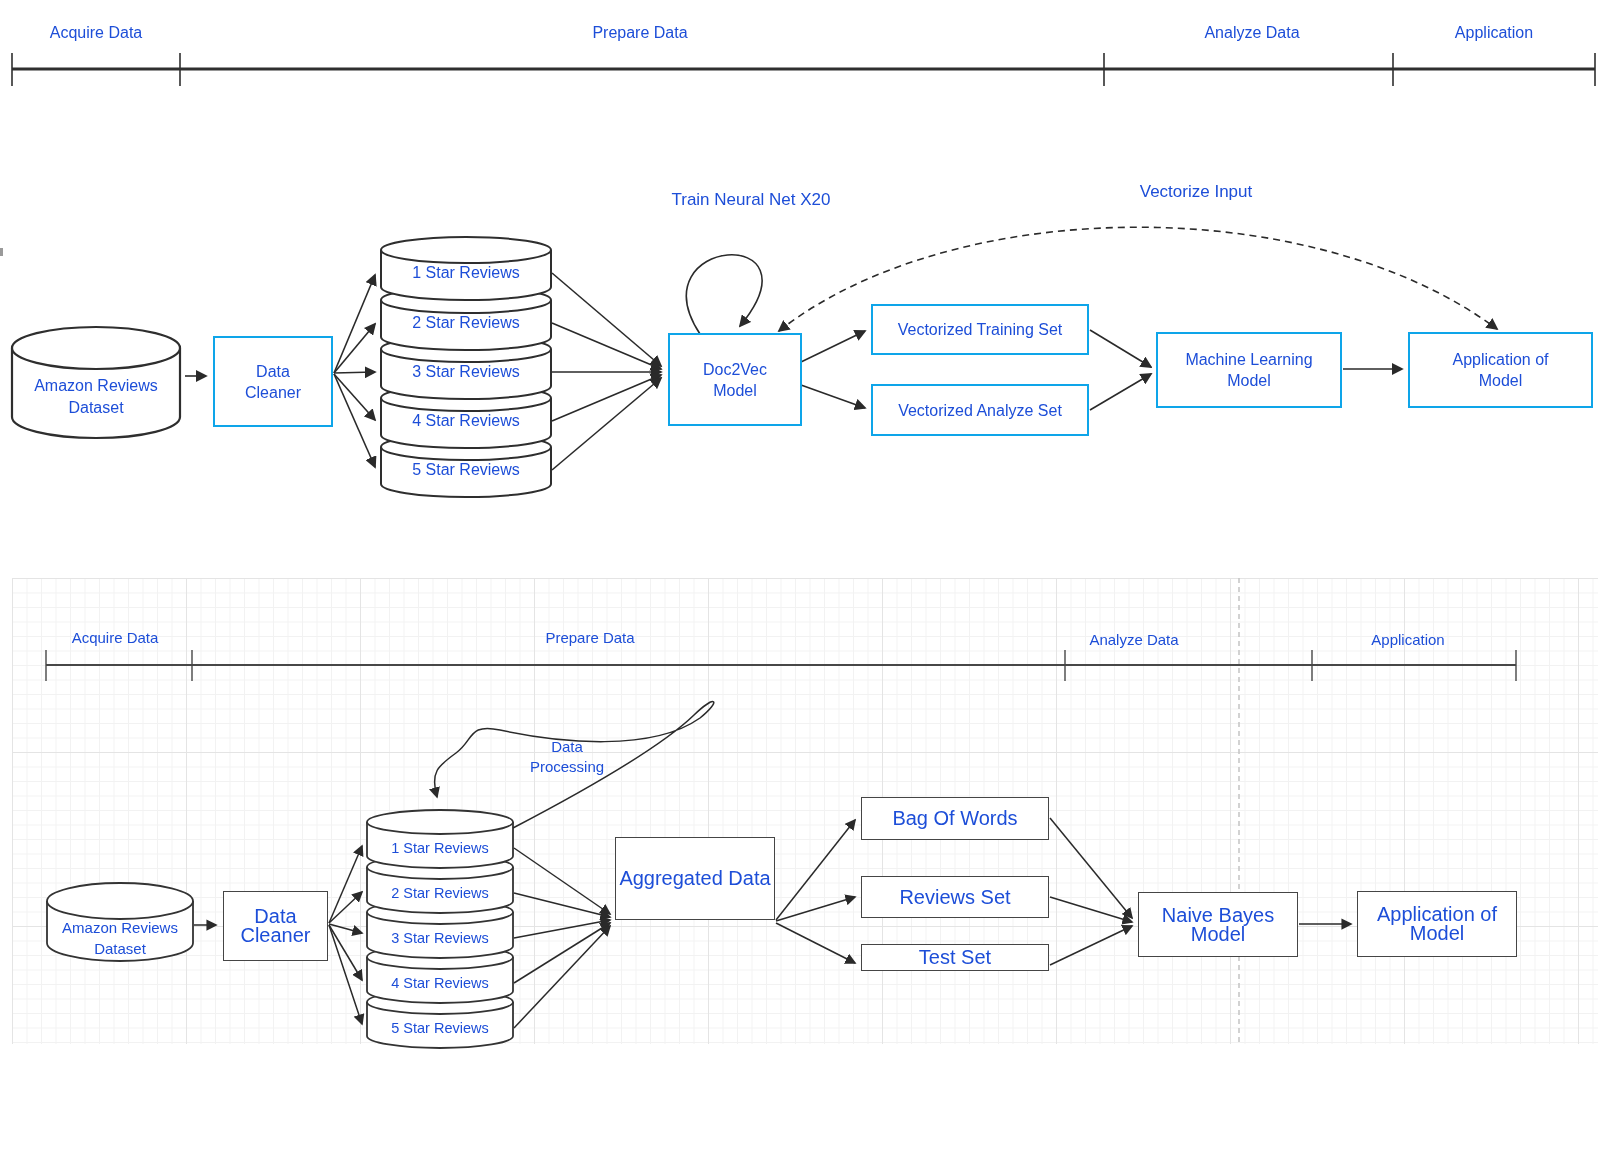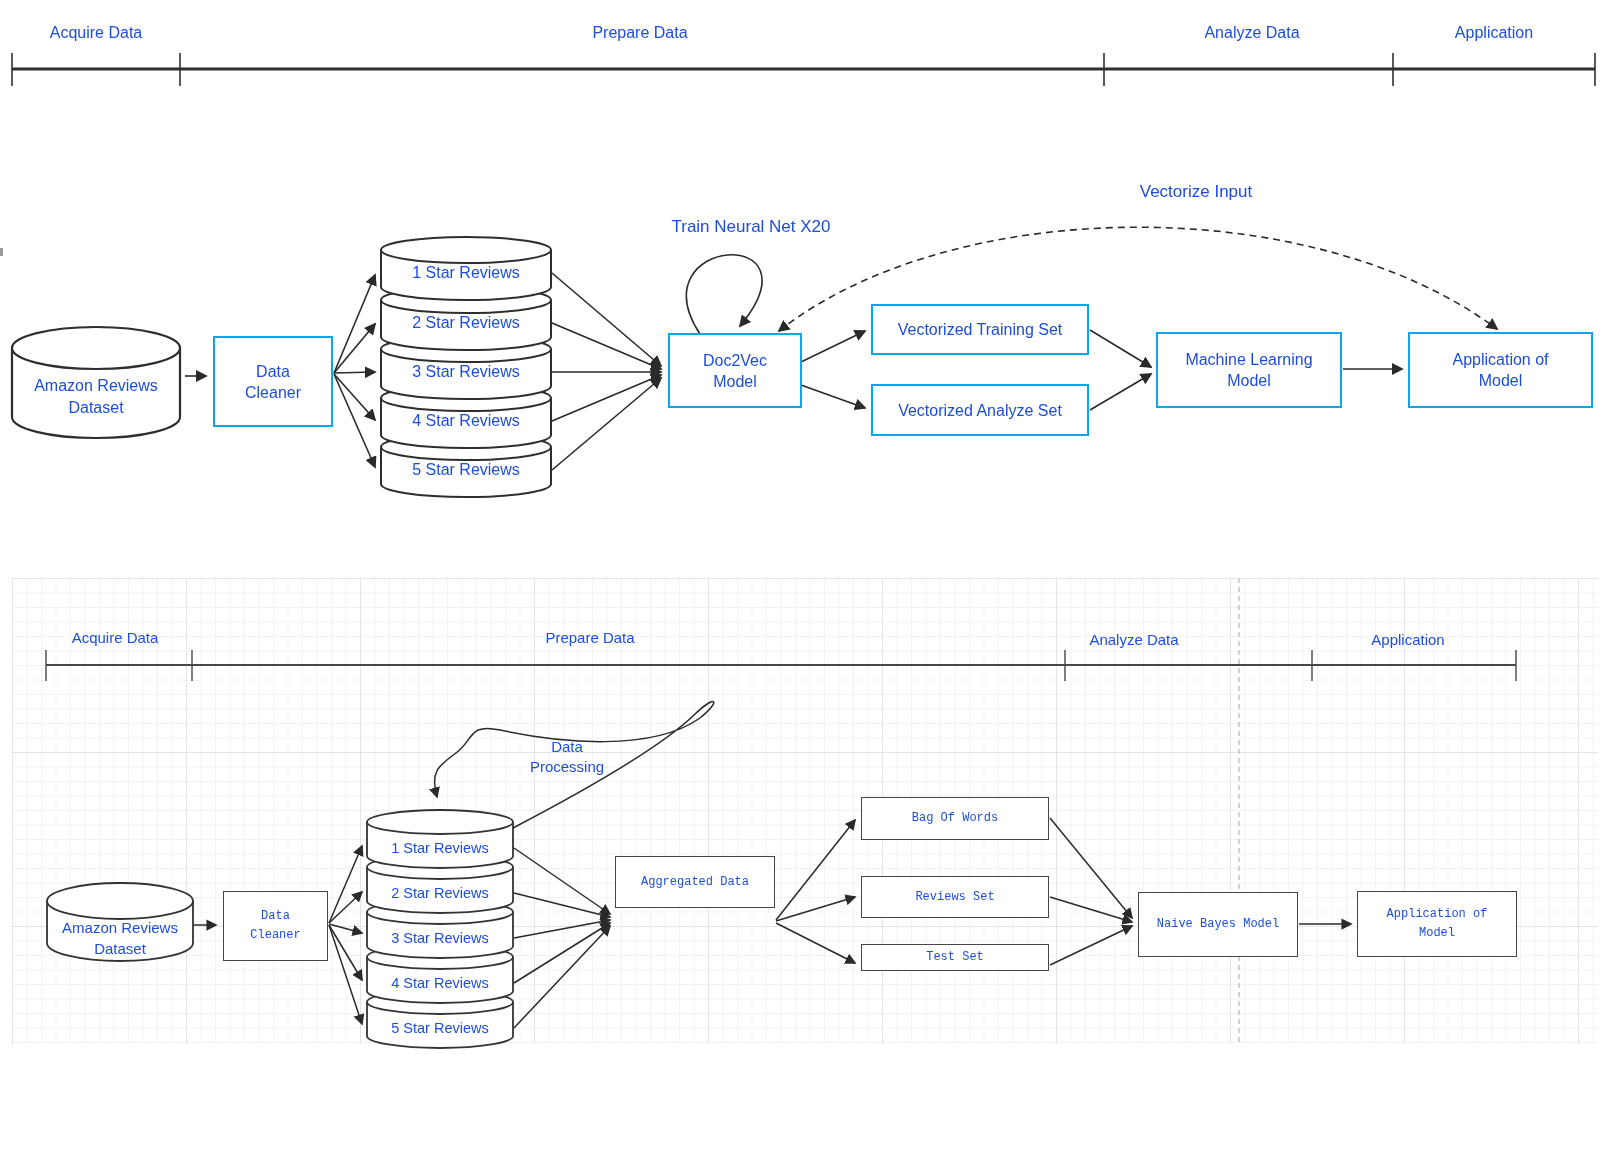--- a/index.html
+++ b/index.html
@@ -19,21 +19,21 @@
   }
   svg{position:absolute;left:0;top:0;}
   .arrow{marker-end:url(#arr);}
   .arrow2{marker-end:url(#arr);marker-start:url(#arr);}
   .node{
     position:absolute;display:flex;align-items:center;justify-content:center;
     background:#fff;border:2px solid #0ea5e9;text-align:center;
     white-space:pre-line;box-sizing:border-box;
   }
   .node.top{font-size:16px;line-height:21px;}
-  .node.bot{font-size:12px;line-height:19px;border-width:1.8px;border-color:#454545;font-family:Liberation Mono, monospace;}
+  .node.bot{font-size:20px;line-height:19px;border-width:1.8px;border-color:#454545;}
   .clabel{
     position:absolute;transform:translate(-50%,-50%);white-space:pre-line;
     text-align:center;
   }
   .phase-top{font-size:16px;}
   .phase-bot{font-size:15px;}
   .cyl-label-top{font-size:16px;white-space:nowrap;}
   .cyl-label-bot{font-size:14.5px;white-space:nowrap;}
   .annot-top{font-size:17px;}
   .annot-bot{font-size:15px;line-height:20px;}
@@ -188,23 +188,23 @@
 
   <div class="node top" style="left:213px;top:336px;width:120px;height:91px">Data
 Cleaner</div>
 
   <div class="clabel cyl-label-top" style="left:466px;top:273px">1 Star Reviews</div>
   <div class="clabel cyl-label-top" style="left:466px;top:323px">2 Star Reviews</div>
   <div class="clabel cyl-label-top" style="left:466px;top:372px">3 Star Reviews</div>
   <div class="clabel cyl-label-top" style="left:466px;top:421px">4 Star Reviews</div>
   <div class="clabel cyl-label-top" style="left:466px;top:470px">5 Star Reviews</div>
 
-  <div class="clabel annot-top" style="left:751px;top:227px">Train Neural Net X20</div>
-
-  <div class="node top" style="left:668px;top:333px;width:134px;height:75px">Doc2Vec
+  <div class="clabel annot-top" style="left:751px;top:200px">Train Neural Net X20</div>
+
+  <div class="node top" style="left:668px;top:333px;width:134px;height:93px">Doc2Vec
 Model</div>
 
   <div class="node top" style="left:871px;top:304px;width:218px;height:51px">Vectorized Training Set</div>
   <div class="node top" style="left:871px;top:384px;width:218px;height:52px">Vectorized Analyze Set</div>
 
   <div class="clabel annot-top" style="left:1196px;top:192px">Vectorize Input</div>
 
   <div class="node top" style="left:1156px;top:332px;width:186px;height:76px">Machine Learning
 Model</div>
   <div class="node top" style="left:1408px;top:332px;width:185px;height:76px">Application of
@@ -223,21 +223,21 @@
 
   <div class="clabel annot-bot" style="left:567px;top:757px">Data
 Processing</div>
 
   <div class="clabel cyl-label-bot" style="left:440px;top:848px">1 Star Reviews</div>
   <div class="clabel cyl-label-bot" style="left:440px;top:893px">2 Star Reviews</div>
   <div class="clabel cyl-label-bot" style="left:440px;top:938px">3 Star Reviews</div>
   <div class="clabel cyl-label-bot" style="left:440px;top:983px">4 Star Reviews</div>
   <div class="clabel cyl-label-bot" style="left:440px;top:1028px">5 Star Reviews</div>
 
-  <div class="node bot" style="left:615px;top:856px;width:160px;height:52px">Aggregated Data</div>
+  <div class="node bot" style="left:615px;top:837px;width:160px;height:83px">Aggregated Data</div>
 
   <div class="node bot" style="left:861px;top:797px;width:188px;height:43px">Bag Of Words</div>
   <div class="node bot" style="left:861px;top:876px;width:188px;height:42px">Reviews Set</div>
   <div class="node bot" style="left:861px;top:944px;width:188px;height:27px">Test Set</div>
 
   <div class="node bot" style="left:1138px;top:892px;width:160px;height:65px">Naive Bayes Model</div>
   <div class="node bot" style="left:1357px;top:891px;width:160px;height:66px">Application of
 Model</div>
 
 </div>

